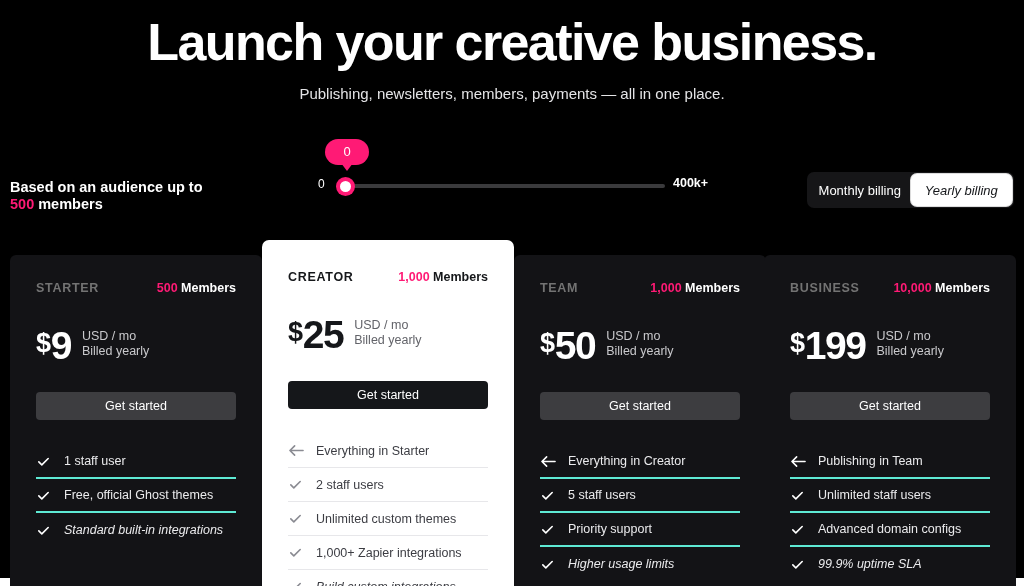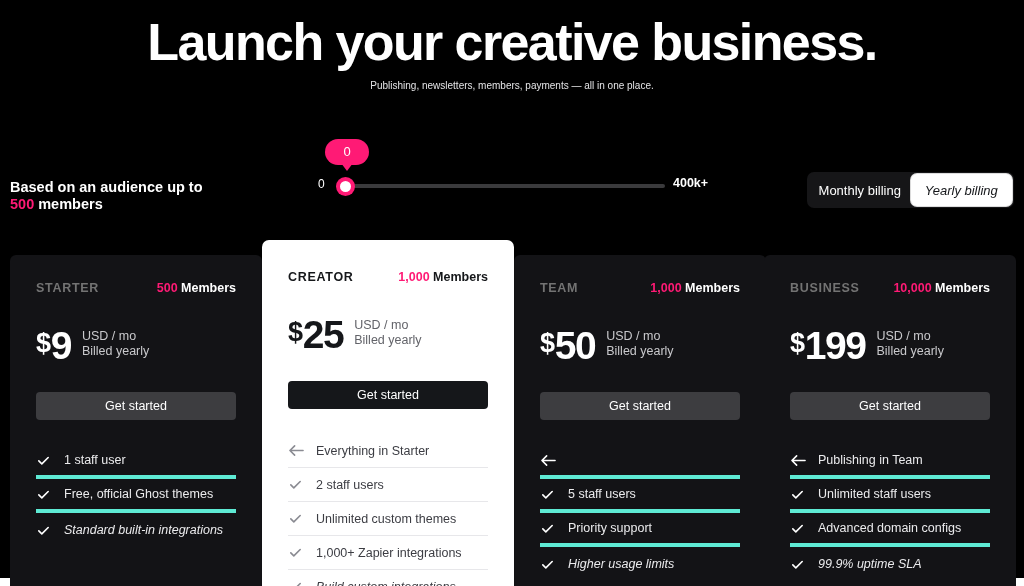--- a/index.html
+++ b/index.html
@@ -46,23 +46,23 @@
   }
   .hero-title {
     margin-top: 12px;
     color: #ffffff;
     font-size: 52px;
     line-height: 60px;
     font-weight: 700;
     letter-spacing: -1.6px;
   }
   .hero-sub {
-    margin-top: 4px;
+    margin-top: 12px;
     color: #e4e4e6;
-    font-size: 10px;
+    font-size: 15px;
     line-height: 20px;
     font-weight: 400;
   }
 
   
   .controls {
     position: absolute;
     left: 0;
     top: 136px;
     width: 1024px;
@@ -302,21 +302,21 @@
   }
 
   .feature-list {
     margin-top: 25px;
     list-style: none;
   }
   .feature {
     display: flex;
     align-items: center;
     height: 34px;
-    border-bottom: 4px solid #5eead4;
+    border-bottom: 2px solid #5eead4;
     font-size: 12.5px;
     color: #ebebed;
     font-weight: 400;
   }
   .card.c1 .feature {
     border-bottom: 1px solid #e7e7ea;
     color: #3c3d43;
   }
   .feature:last-child { border-bottom: none; font-style: italic; }
 
@@ -485,20 +485,21 @@
         </div>
       </div>
       <button class="card-cta">Get started</button>
       <ul class="feature-list">
         <li class="feature">
           <span class="f-icon">
               <svg width="17" height="15" viewBox="0 0 18 16" fill="none" stroke="currentColor" stroke-width="1.7" stroke-linecap="round" stroke-linejoin="round">
                 <path d="M16 8H2M7 3L2 8l5 5"></path>
               </svg>
             </span>
+          <span class="f-label">Everything in Creator</span>
         </li>
         <li class="feature">
           <span class="f-icon">
               <svg width="15" height="15" viewBox="0 0 16 16" fill="none" stroke="currentColor" stroke-width="1.7" stroke-linecap="round" stroke-linejoin="round">
                 <path d="M3 8.4l3.2 3.2L13 4.8"></path>
               </svg>
             </span>
           <span class="f-label">5 staff users</span>
         </li>
         <li class="feature">

